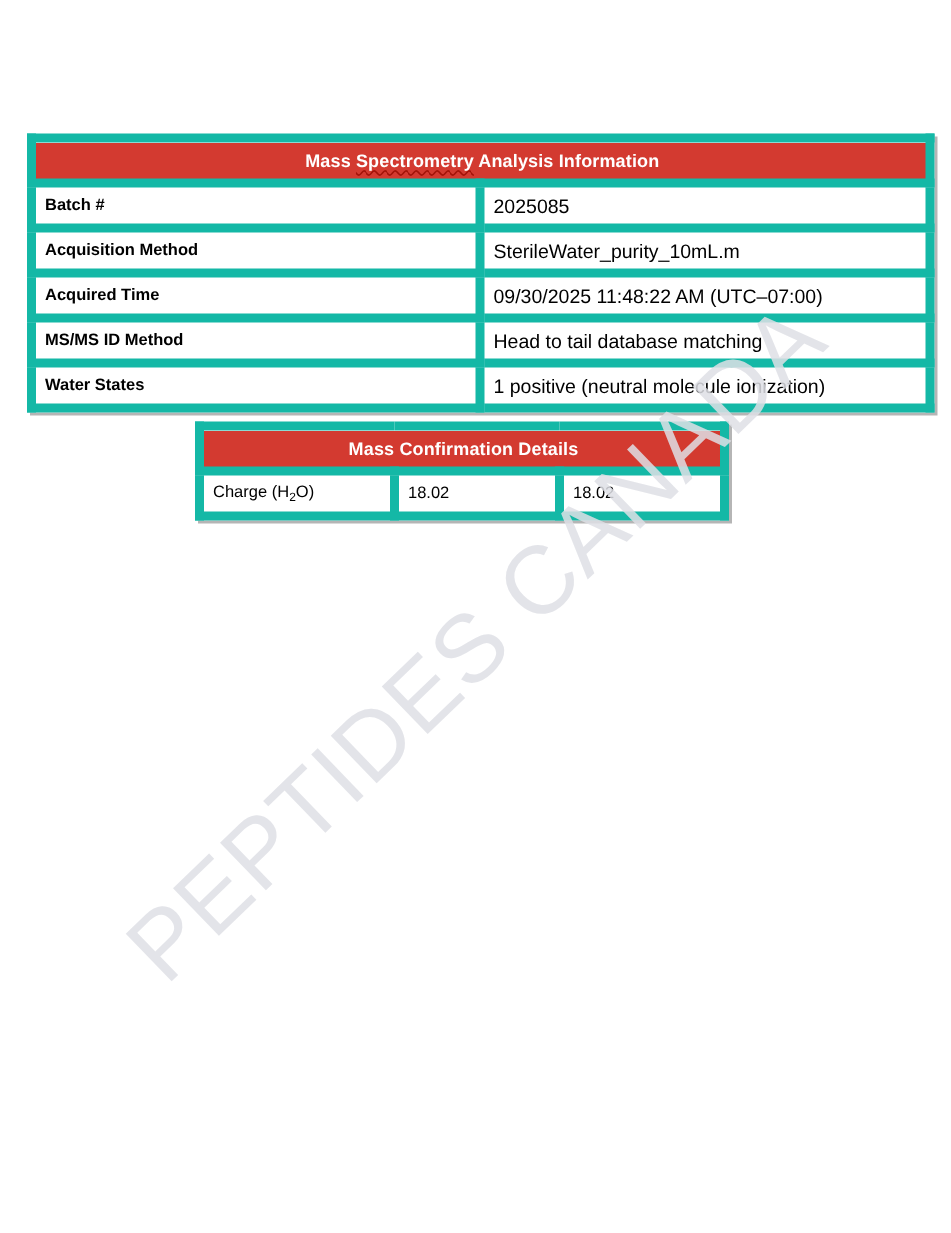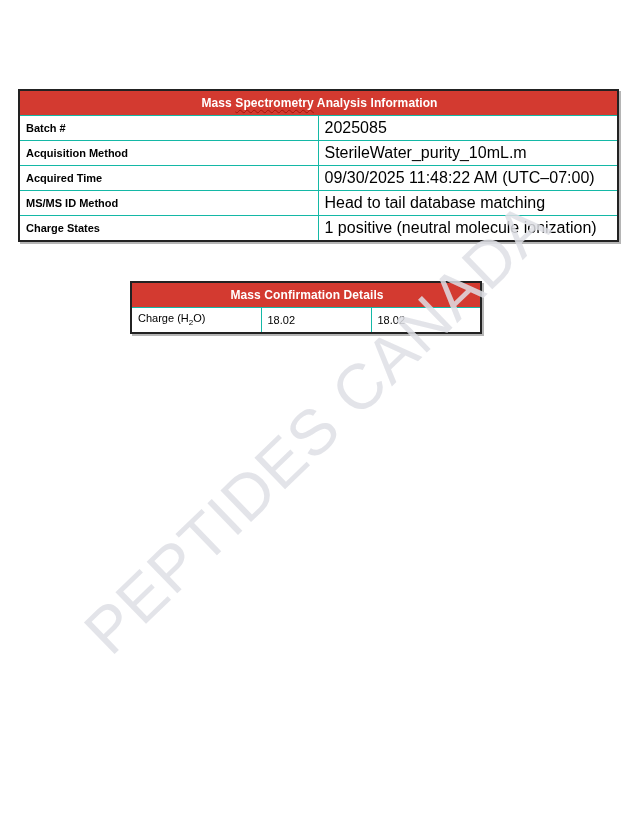--- a/index.html
+++ b/index.html
@@ -18,21 +18,21 @@
 
   .doc-table {
     position: absolute;
     border-collapse: collapse;
     table-layout: fixed;
     background: #ffffff;
     border: 2px solid #222222;
     box-shadow: 2px 2px 0 #b5b5b5;
   }
   .doc-table th, .doc-table td {
-    border: 1px solid #14b8a6;
+    border: 6px solid #14b8a6;
     height: 24px;
     padding: 0 4px 0 6px;
     overflow: hidden;
     white-space: nowrap;
     vertical-align: middle;
   }
 
   .tbl-title-cell {
     background: #d33a30;
     color: #ffffff;
@@ -52,21 +52,21 @@
 
   .analysis-table { left: 18px; top: 89px; width: 599px; }
   .confirm-table  { left: 130px; top: 281px; width: 350px; }
 
   .label-cell {
     font-size: 11px;
     font-weight: bold;
     text-align: left;
   }
   .value-cell {
-    font-size: 16px;
+    font-size: 13px;
     font-weight: normal;
     text-align: left;
   }
   .col-header-cell {
     font-size: 11px;
     font-weight: bold;
     text-align: left;
   }
   .data-cell {
     font-size: 11px;
@@ -115,21 +115,21 @@
     </tr>
     <tr>
       <td class="label-cell">Acquired Time</td>
       <td class="value-cell">09/30/2025 11:48:22 AM (UTC–07:00)</td>
     </tr>
     <tr>
       <td class="label-cell">MS/MS ID Method</td>
       <td class="value-cell">Head to tail database matching</td>
     </tr>
     <tr>
-      <td class="label-cell">Charge States</td>
+      <td class="label-cell">Water States</td>
       <td class="value-cell">1 positive (neutral molecule ionization)</td>
     </tr>
   </tbody>
 </table>
 
 <table class="doc-table confirm-table">
   <colgroup>
     <col style="width:130px">
     <col style="width:110px">
     <col style="width:110px">

